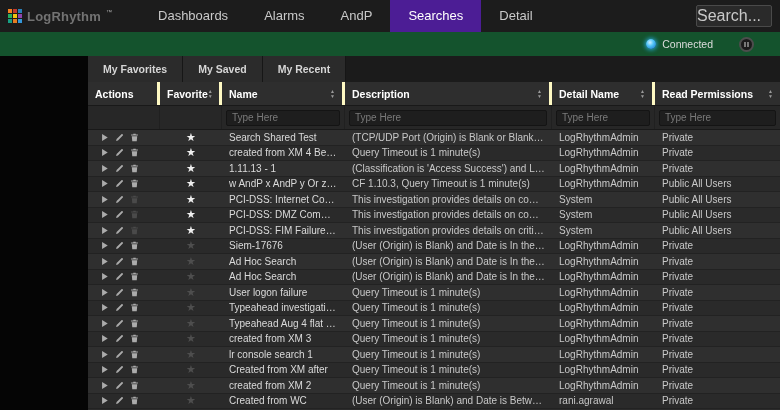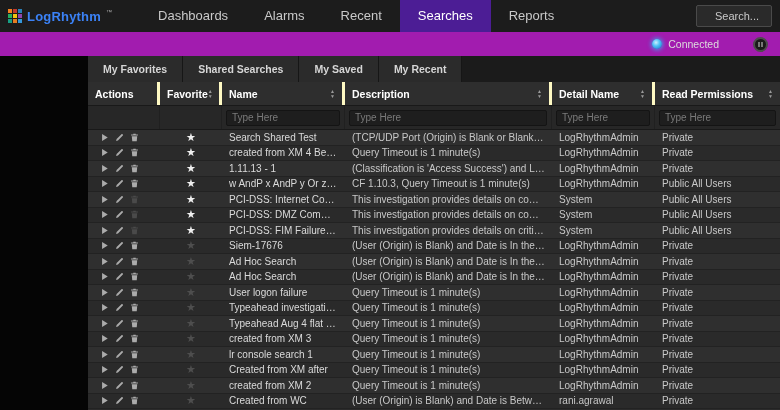--- a/index.html
+++ b/index.html
@@ -5,32 +5,32 @@
   * { margin:0; padding:0; box-sizing:border-box; }
   html,body { background:#000; }
   body { font-family:"Liberation Sans", sans-serif; }
   .screen { position:relative; width:780px; height:410px; background:#060606; overflow:hidden; }
 
   
   .topnav { height:32px; background:#1c1c1c; display:flex; align-items:stretch; position:relative; }
   .logo { display:flex; align-items:center; gap:5px; padding:0 10px 0 8px; cursor:pointer; }
   .logo-grid { display:grid; grid-template-columns:repeat(3,4px); grid-template-rows:repeat(3,4px); gap:1px; }
   .logo-grid i { display:block; }
-  .logo-text { color:#3b82f6; font-weight:bold; font-size:13px; letter-spacing:.2px; }
+  .logo-text { color:#737373; font-weight:bold; font-size:13px; letter-spacing:.2px; }
   .logo-tm { color:#aaa; font-size:6px; vertical-align:top; position:relative; top:-4px; }
   .nav-tabs { display:flex; margin-left:18px; }
   .nav-item { padding:0 18px; line-height:32px; font-size:13px; color:#c9c9c9; cursor:pointer; }
   .nav-item.active { background:#4c1d95; color:#fff; }
   .search-btn { position:absolute; right:8px; top:5px; width:76px; height:22px; background:#2a2a2a;
-    border:1px solid #4a4a4a; border-radius:2px; color:#c9c9c9; font-size:11px;
-    font-family:"Liberation Sans", sans-serif; text-align:left; cursor:pointer;padding-left:18px; }
+    border:1px solid #4a4a4a; border-radius:2px; color:#c9c9c9; font-size:16px;
+    font-family:"Liberation Sans", sans-serif; text-align:left; cursor:pointer; }
 
   
-  .status-bar { height:24px; background:#a21caf; display:flex; align-items:center; justify-content:flex-end;
-    gap:34px; padding-right:12px; }
+  .status-bar { height:24px; background:#14532d; display:flex; align-items:center; justify-content:flex-end;
+    gap:26px; padding-right:26px; }
   .conn { display:flex; align-items:center; gap:6px; color:#ddd; font-size:10.5px; }
   .conn-dot { width:10px; height:10px; border-radius:50%;
     background:radial-gradient(circle at 40% 35%, #cdeeff 0%, #4fc3f7 40%, #1565c0 100%);
     box-shadow:0 0 4px 1px rgba(41,182,246,.8); }
   .pause-btn { width:15px; height:15px; border-radius:50%; border:2px solid #4d4d4d; background:#1a1a1a;
     display:flex; align-items:center; justify-content:center; gap:1.5px; cursor:pointer; }
   .pause-btn i { display:block; width:1.5px; height:5px; background:#777; }
 
   
   .main { display:flex; height:354px; }
@@ -92,44 +92,43 @@
           <i style="background: rgb(22, 160, 133);"></i>
           <i style="background: rgb(230, 126, 34);"></i>
           <i style="background: rgb(52, 152, 219);"></i>
         </span>
       <span class="logo-text">LogRhythm</span>
       <span class="logo-tm">™</span>
     </div>
     <nav class="nav-tabs">
         <div class="nav-item">Dashboards</div>
         <div class="nav-item">Alarms</div>
-        <div class="nav-item">Recent</div>
+        <div class="nav-item">AndP</div>
         <div class="nav-item active">Searches</div>
-        <div class="nav-item">Reports</div>
+        <div class="nav-item">Detail</div>
       </nav>
     <button class="search-btn">Search...</button>
   </header>
 
   <div class="status-bar">
     <span class="conn">
       <span class="conn-dot"></span>
       <span>Connected</span>
     </span>
     <span class="pause-btn">
         <i></i>
         <i></i>
       </span>
   </div>
 
   <div class="main">
     <div class="left-strip"></div>
     <div class="content">
       <div class="sub-tabs">
           <div class="tab">My Favorites</div>
-          <div class="tab">Shared Searches</div>
           <div class="tab">My Saved</div>
           <div class="tab">My Recent</div>
         </div>
       <div class="thead grid-cols">
           <div class="th">
             <span>Actions</span>
           </div>
           <div class="th">
             <span>Favorite</span>
             <span class="sort">

